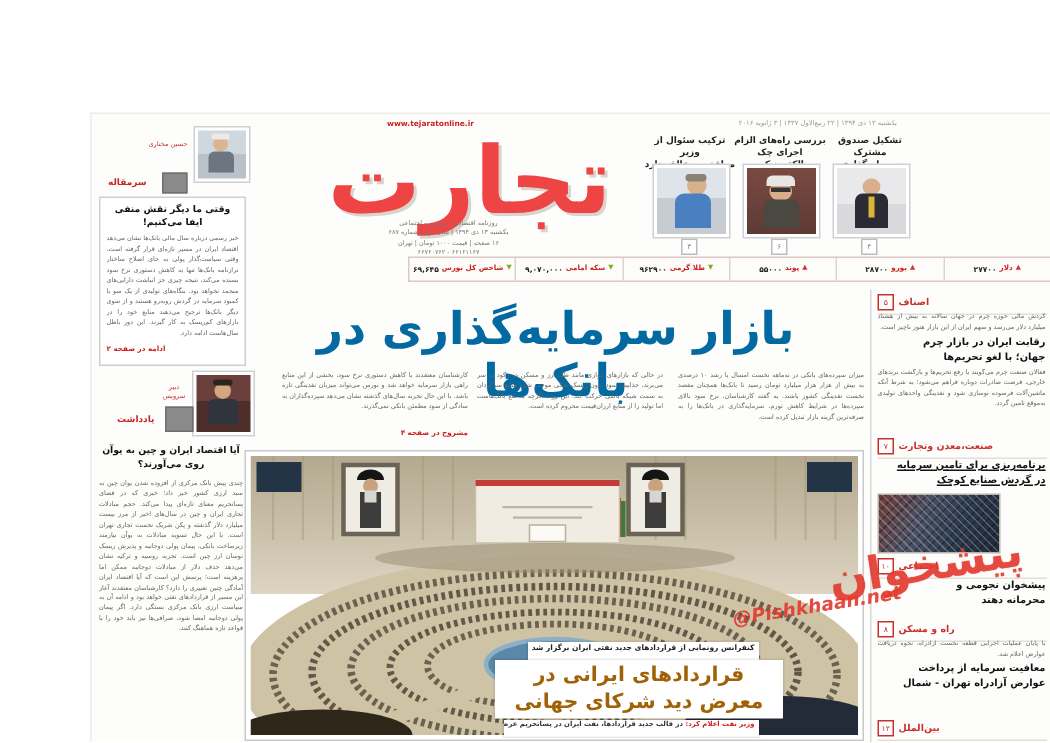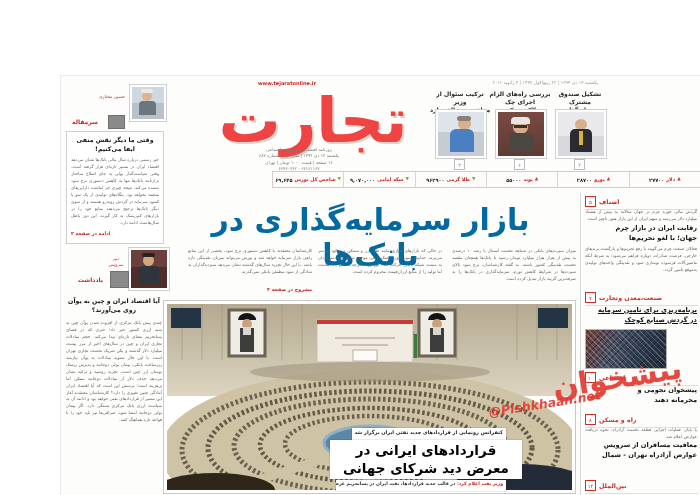--- a/index.html
+++ b/index.html
@@ -38,21 +38,21 @@
   
   .pframe{background:#fff;border:1px solid #cfcfcf;padding:2px;}
   .redname{color:#c33;font-size:4.4px;line-height:1.3;text-align:center;}
   .seclab{color:#c22;font-size:6px;font-weight:bold;}
   .noteicon{background:#8a8a8a;border:1px solid #6f6f6f;}
   .lc-box{border:1px solid #cfcfcf;background:#fff;padding:4px;}
   .lc-title{font-size:6.2px;font-weight:bold;color:#111;text-align:center;line-height:1.45;}
   
   .ovr{background:#fff;box-shadow:0 0 0 1px rgba(0,0,0,.08);}
   .ovr-kicker{font-size:5px;font-weight:bold;color:#222;white-space:nowrap;overflow:hidden;}
-  .ovr-head{font-size:13.5px;font-weight:bold;color:#000000;line-height:1.3;text-align:center;}
+  .ovr-head{font-size:13.5px;font-weight:bold;color:#a16207;line-height:1.3;text-align:center;}
   .ovr-sub{font-size:4.6px;font-weight:bold;color:#333;white-space:nowrap;overflow:hidden;}
   .ovr-sub b{color:#c22;}
   
   #divider{left:580px;top:193px;width:1px;height:302px;background:#d8d8d4;}
   .sec{display:flex;align-items:center;gap:3px;direction:ltr;
        border-bottom:1px solid #e3dfd8;padding-bottom:2px;}
   .secnum{min-width:9px;height:9px;border:1px solid #c9302c;color:#c9302c;font-size:5.2px;
           display:flex;align-items:center;justify-content:center;background:#fff;}
   .seclabel{color:#c9302c;font-size:6.3px;font-weight:bold;white-space:nowrap;direction:rtl;}
   .sb-title{font-size:6.6px;font-weight:bold;color:#111;line-height:1.45;}
@@ -286,21 +286,21 @@
     <div>پیشخوان نجومی و</div>
     <div>محرمانه دهند</div>
   </div>
 
   <div class="abs sec" style="left:585px;top:414px;width:113px;">
     <span class="secnum">۸</span>
     <span class="seclabel">راه و مسکن</span>
   </div>
   <div class="abs smalltxt" style="left:585px;top:427px;width:112px;height:13px;">با پایان عملیات اجرایی قطعه نخست آزادراه، نحوه دریافت عوارض اعلام شد.</div>
   <div class="abs sb-title" style="left:585px;top:441px;width:112px;">
-    <div>معافیت مسافران از سرویس</div>
+    <div>معافیت سرمایه از پرداخت</div>
     <div>عوارض آزادراه تهران - شمال</div>
   </div>
 
   <div class="abs sec" style="left:585px;top:480px;width:113px;">
     <span class="secnum">۱۲</span>
     <span class="seclabel">بین‌الملل</span>
   </div>
 
   <div class="abs wm-fa" style="left:552px;top:360px;">پیشخوان</div>
   <div class="abs wm-en" style="left:488px;top:396px;">@Pishkhaan.net</div>

